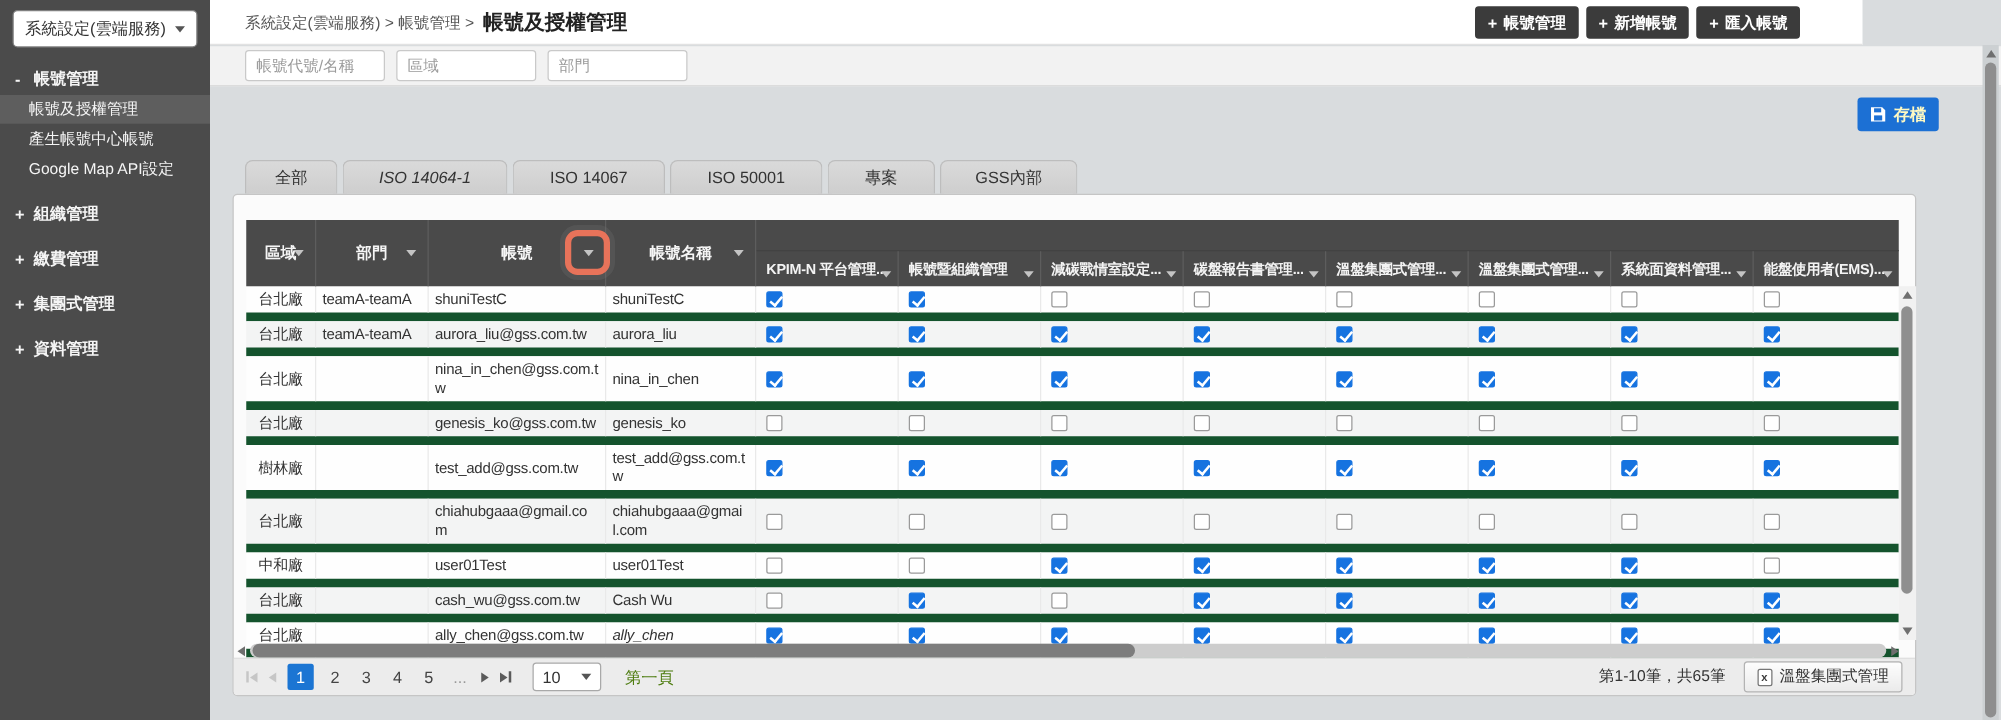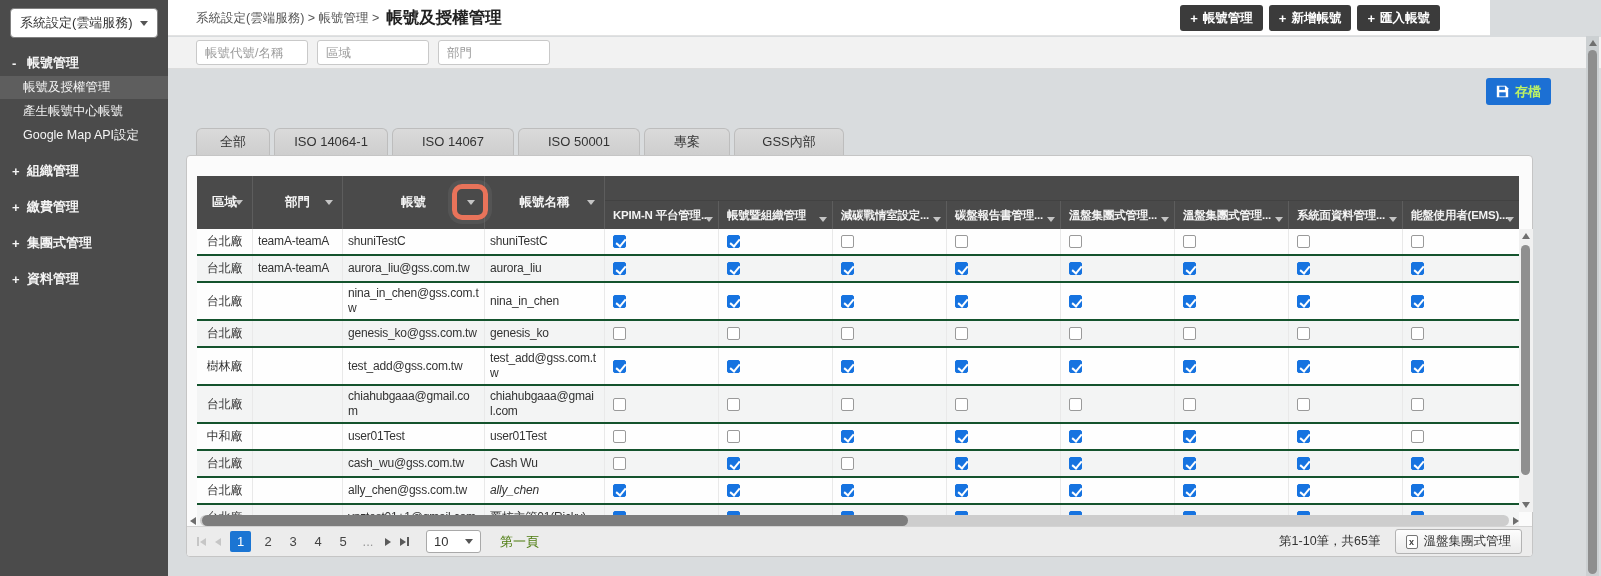--- a/index.html
+++ b/index.html
@@ -25,21 +25,21 @@
   .dark-btn { height:26px; padding:0 10px; background:#3b3b3b; color:#fff; font-size:12.5px; font-weight:bold; border-radius:3px; display:flex; align-items:center; gap:5px; cursor:pointer; }
   .plus-icon::before { content:"+"; font-weight:bold; font-size:13px; }
 
   
   .filterbar { position:absolute; left:168px; top:37px; width:1433px; height:32px; background:#f2f2f2; border-bottom:1px solid #dcdcdc; display:flex; align-items:center; padding-left:28px; gap:9px; z-index:4; }
   .filter-input { width:112px; height:25px; border:1px solid #c9c9c9; border-radius:3px; background:#fff; padding:0 8px; font-size:12.5px; color:#333; font-family:inherit; }
   .filter-input::placeholder { color:#9b9b9b; }
 
   
   .content { position:absolute; left:168px; top:70px; width:1433px; height:506px; background:#d9dcde; }
-  .save-btn { position:absolute; right:50px; top:8px; height:27px; padding:0 10px; background:#1c70d4; color:#bef264; font-size:13px; font-weight:bold; border-radius:3px; display:flex; align-items:center; gap:6px; cursor:pointer; }
+  .save-btn { position:absolute; right:50px; top:8px; height:27px; padding:0 10px; background:#1c70d4; color:#fef9c3; font-size:13px; font-weight:bold; border-radius:3px; display:flex; align-items:center; gap:6px; cursor:pointer; }
 
   .tabs { position:absolute; left:28px; top:58px; display:flex; gap:4px; align-items:flex-end; }
   .tab { height:27px; line-height:26px; text-align:center; font-size:13px; color:#333; background:linear-gradient(#dadada,#cecece); border:1px solid #bdbdbd; border-bottom:none; border-radius:6px 6px 0 0; cursor:pointer; }
 
   .panel { position:absolute; left:18px; top:85px; width:1347px; height:402px; background:#fbfbfb; border:1px solid #c5c5c5; border-radius:4px; }
 
   
   .thead { position:absolute; left:10px; top:20px; width:1322px; height:53px; background:#4a4a4a; display:flex; z-index:2; }
   .hcell { height:53px; display:flex; align-items:center; justify-content:center; border-right:1px solid #5d5d5d; position:relative; color:#f5f5f5; font-size:12.5px; font-weight:bold; }
   .hcell .funnel { position:absolute; right:9px; top:24px; }
@@ -47,21 +47,21 @@
   .perm-strip { height:25px; border-bottom:1px solid #424242; }
   .perm-row { height:28px; display:flex; }
   .pcell { display:flex; align-items:center; padding-left:8px; border-right:1px solid #5d5d5d; position:relative; color:#f3f3f3; font-size:11.5px; font-weight:bold; letter-spacing:-0.2px; }
   .pcell:last-child { border-right:none; }
   .pcell .funnel { position:absolute; right:5px; bottom:7px; }
   .funnel { width:0; height:0; border-left:4px solid transparent; border-right:4px solid transparent; border-top:5px solid #c4c4c4; }
   .click-ring { position:absolute; width:36px; height:36px; right:-4px; top:8px; border:5px solid #e8735a; border-radius:10px; box-shadow:0 0 0 4px rgba(110,110,110,0.28); z-index:3; }
 
   
   .tbody { position:absolute; left:10px; top:73px; width:1322px; }
-  .trow { display:flex; min-height:27px; background:#fefefe; border-bottom:2px solid #14532d; }
+  .trow { display:flex; min-height:27px; background:#fefefe; border-bottom:7px solid #14532d; }
   .trow:nth-child(even) { background:#f3f4f4; }
   .cell { border-right:1px solid #e9e9e9; font-size:12px; letter-spacing:-0.2px; color:#333; display:flex; align-items:center; padding:3px 5px; word-break:break-all; line-height:15px; }
   .cell.center { justify-content:center; }
   .cell:last-child { border-right:none; }
   .cb { width:13px; height:13px; min-width:13px; border:1px solid #9a9a9a; border-radius:2px; background:#fff; position:relative; margin-left:3px; cursor:pointer; }
   .cb.checked { background:#1673e0; border-color:#1673e0; }
   .cb.checked::after { content:""; position:absolute; left:4px; top:1px; width:4px; height:8px; border-right:2px solid #fff; border-bottom:2px solid #fff; transform:rotate(40deg); }
 
   
   .in-vscroll { position:absolute; left:1332px; top:73px; width:14px; height:283px; background:#f1f1f1; }
@@ -168,21 +168,21 @@
     <svg width="13" height="13" viewBox="0 0 16 16">
         <path fill="#fff" d="M1 1h11l3 3v11H1z"></path>
         <rect x="4" y="9" width="8" height="5" fill="#1c70d4"></rect>
         <rect x="4" y="2" width="7" height="4" fill="#1c70d4"></rect>
       </svg>
     <span>存檔</span>
   </div>
 
   <div class="tabs" id="tabs">
       <div class="tab" style="width: 74px;">全部</div>
-      <div class="tab" style="width: 114px;">ISO 14064-1</div>
+      <div class="tab" style="width: 132px; font-style: italic;">ISO 14064-1</div>
       <div class="tab" style="width: 122px;">ISO 14067</div>
       <div class="tab" style="width: 122px;">ISO 50001</div>
       <div class="tab" style="width: 86px;">專案</div>
       <div class="tab" style="width: 110px;">GSS內部</div>
     </div>
 
   <div class="panel">
     <div class="thead" id="thead">
         <div class="hcell" style="width: 56px;">
           <span>區域</span>

